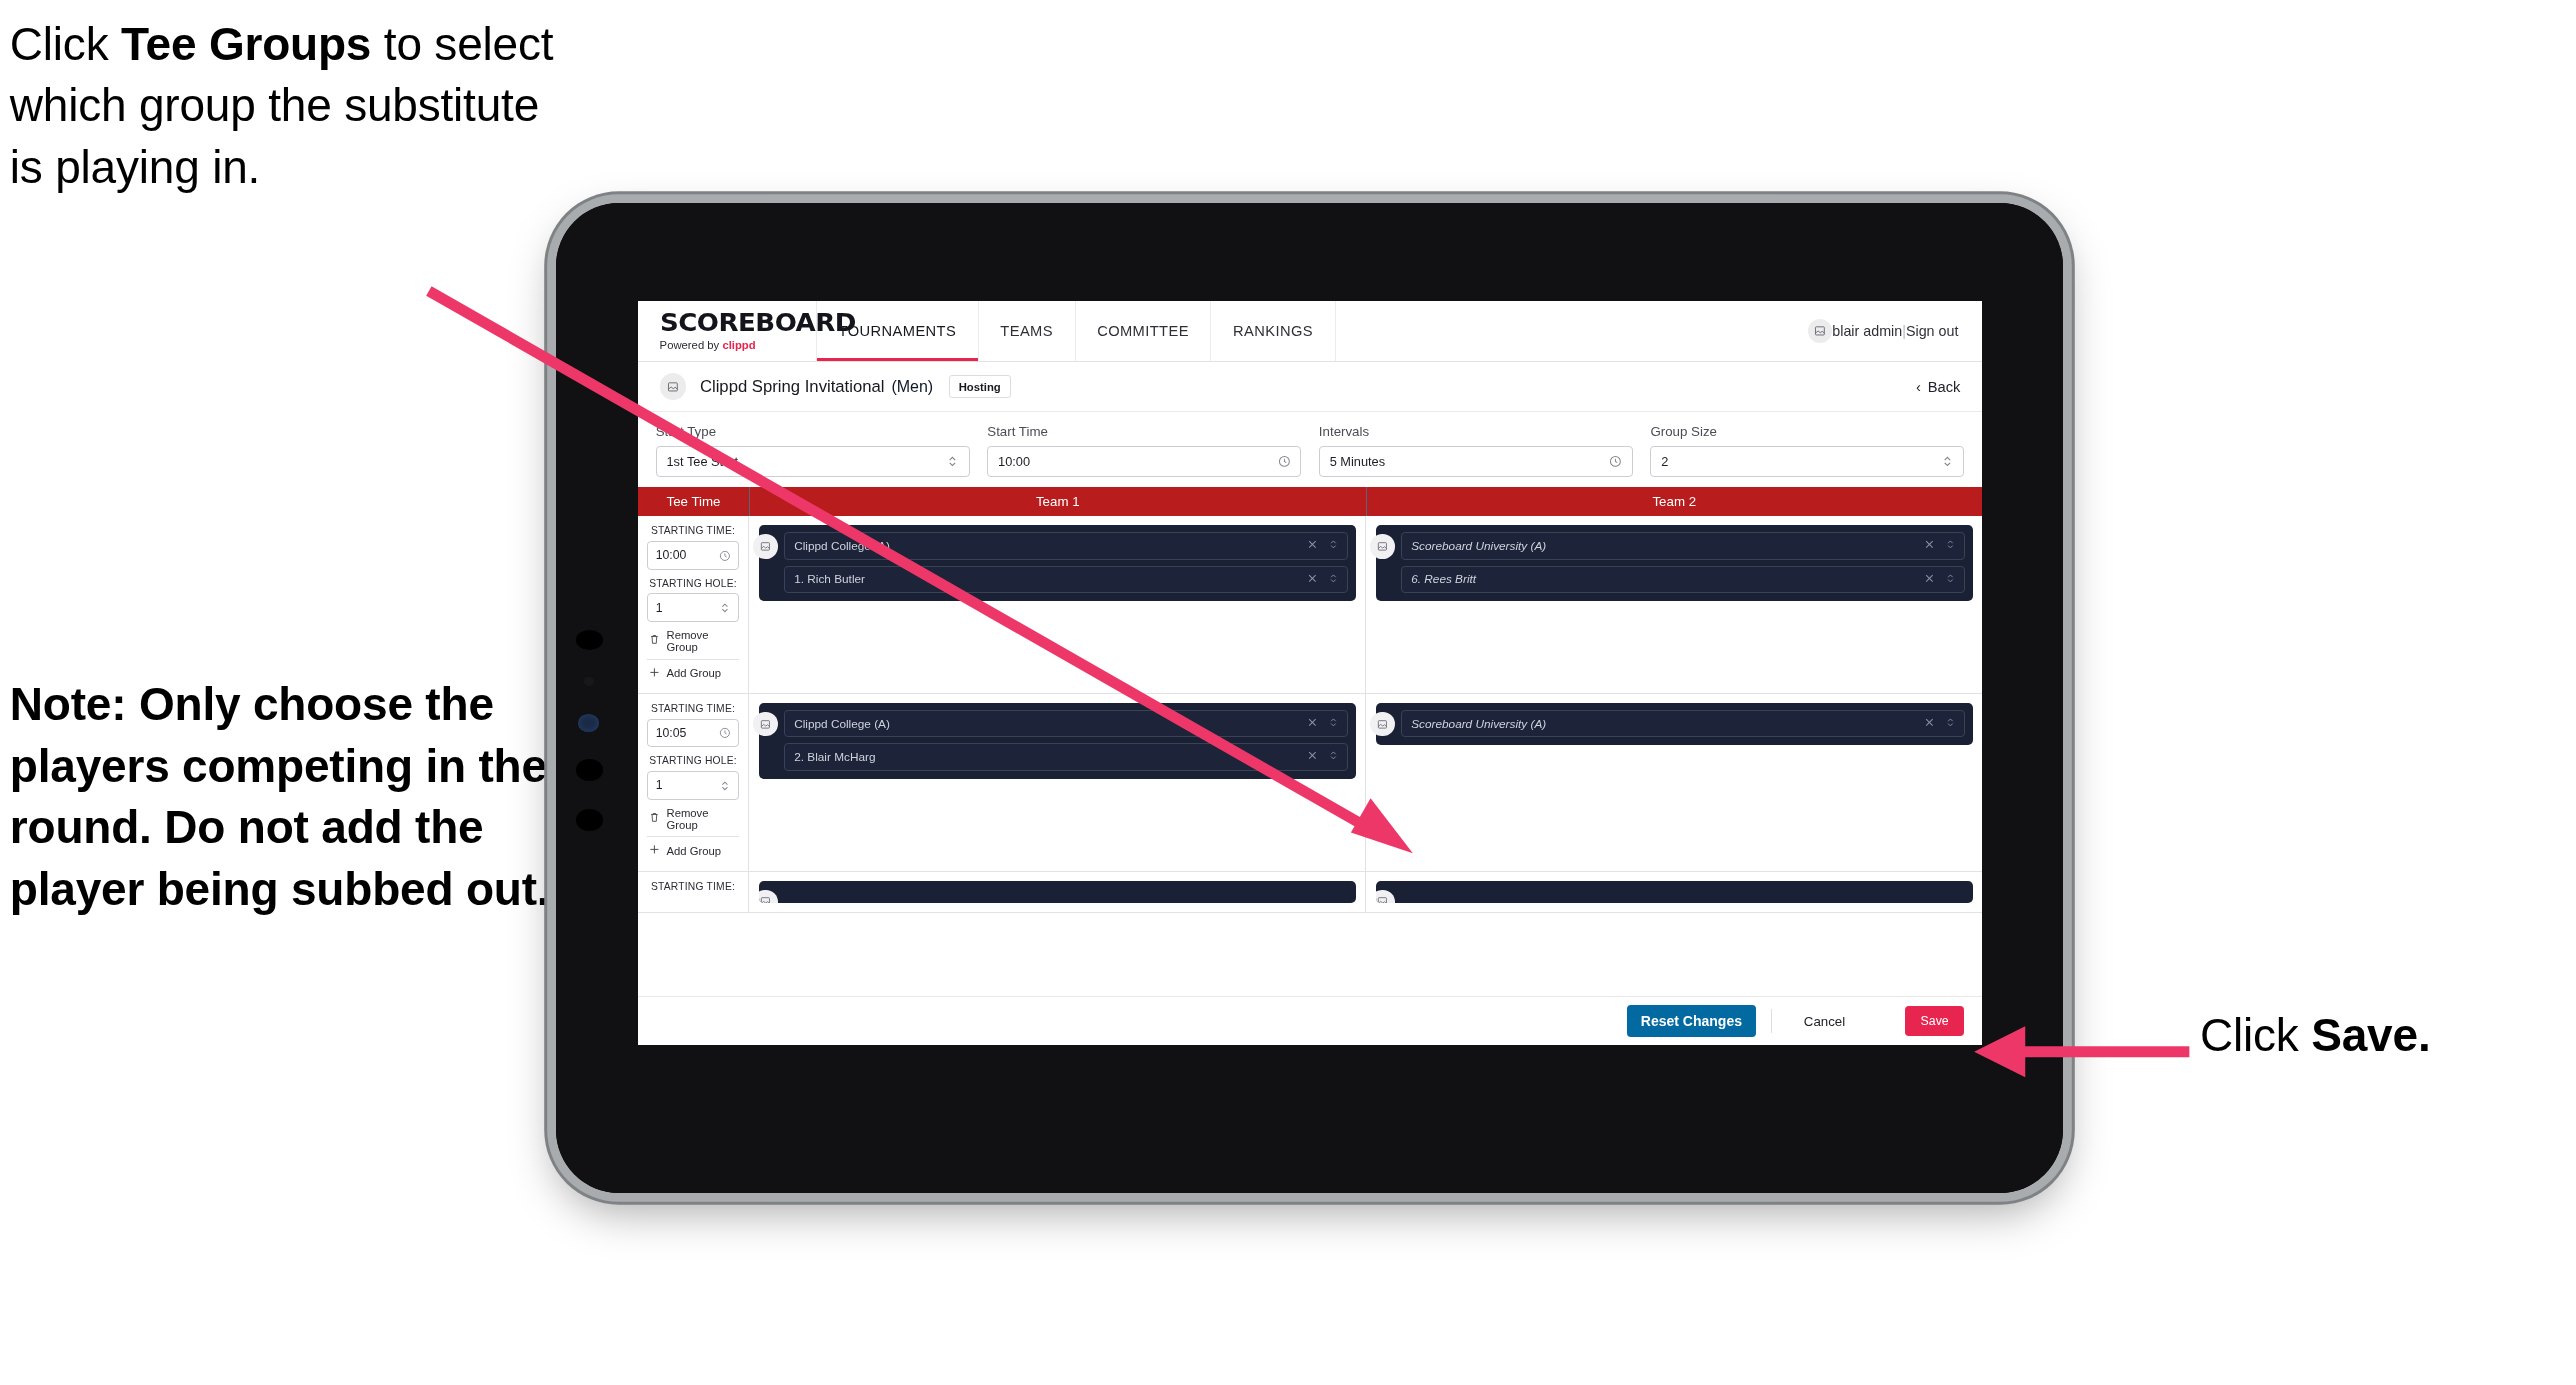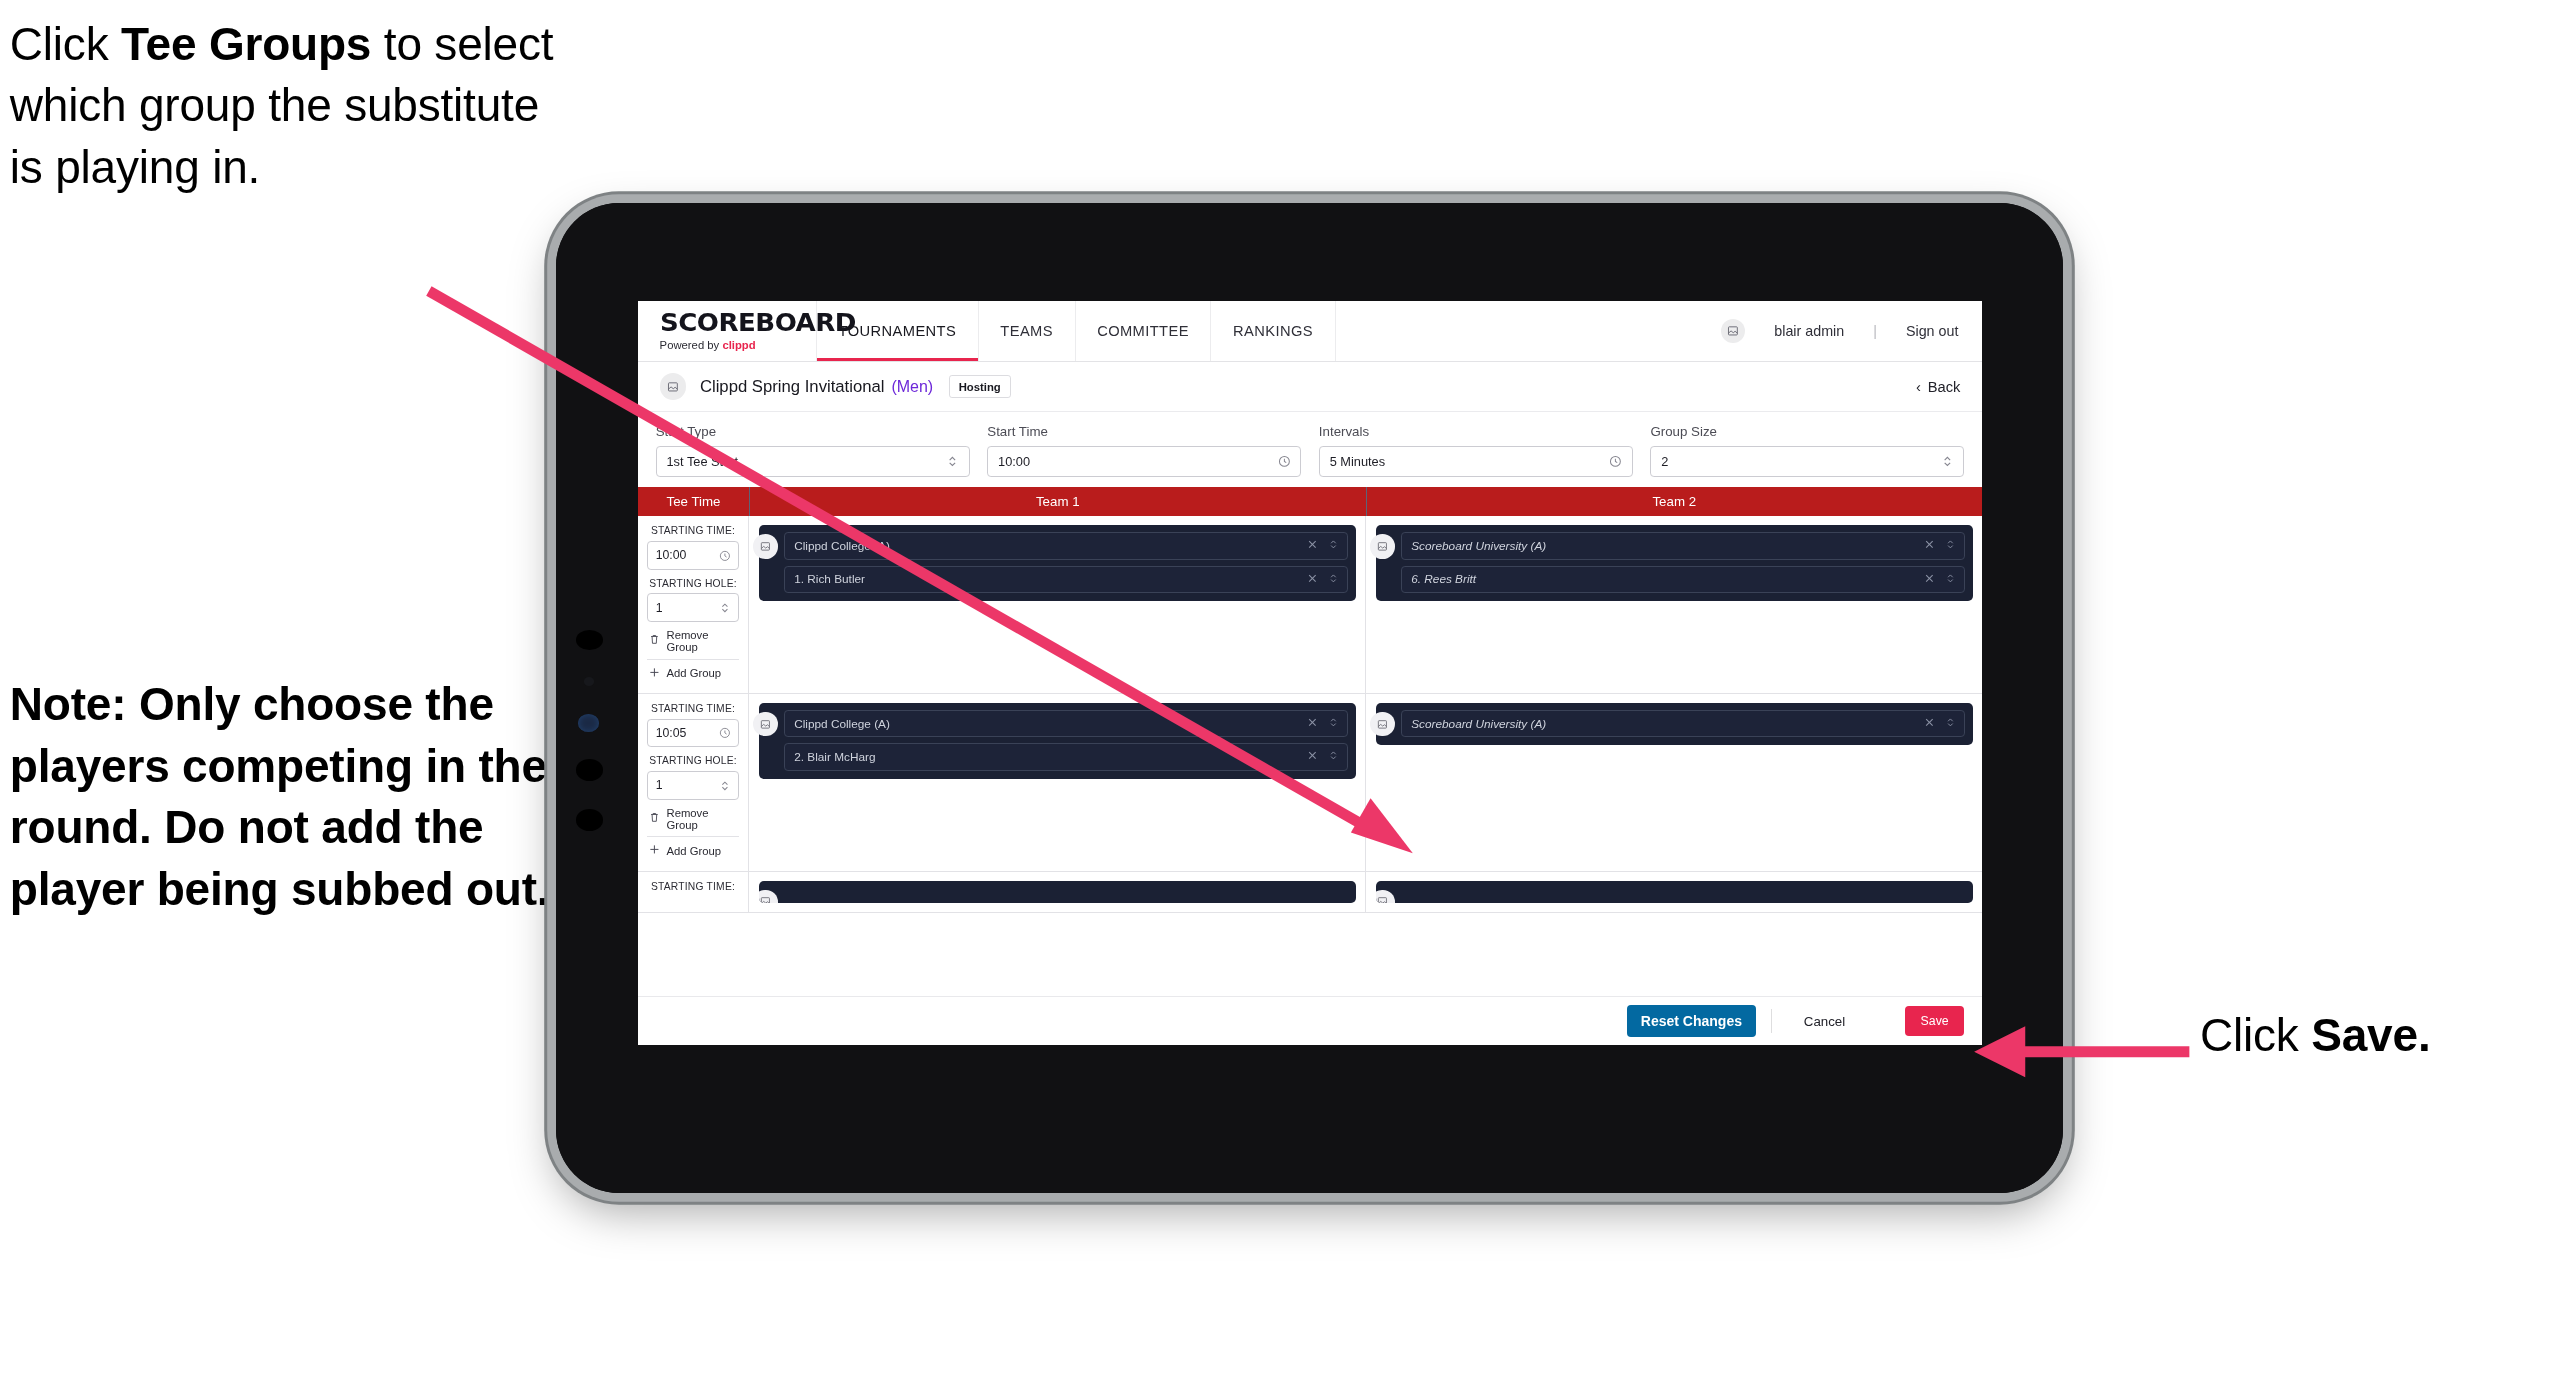--- a/index.html
+++ b/index.html
@@ -38,31 +38,31 @@
   
   .navbar{height:60px;background:#fff;border-bottom:1px solid #e3e3e6;display:flex;align-items:stretch;}
   .brand{width:179px;display:flex;flex-direction:column;justify-content:center;padding-left:21.6px;box-sizing:border-box;border-right:1px solid #ececee;}
   .brand-top{font-family:"DejaVu Sans", sans-serif;font-weight:700;font-size:24.6px;letter-spacing:-0.5px;color:#14141c;line-height:1;transform:scaleX(1.06);transform-origin:left;}
   .brand-sub{font-size:11.3px;color:#2b2b33;margin-top:3.9px;}
   .brand-sub i{font-style:normal;color:#e8254e;font-weight:700;}
   .navtabs{display:flex;align-items:stretch;}
   .navtab{display:flex;align-items:center;padding:0 21.6px;font-size:14.7px;color:#2f2f38;letter-spacing:0.4px;border-right:1px solid #ececee;position:relative;white-space:nowrap;}
   .navtab.active{color:#18181f;}
   .navtab.active:after{content:"";position:absolute;left:0;right:0;bottom:0;height:2.9px;background:#e8254e;}
-  .navright{margin-left:auto;display:flex;align-items:center;padding-right:23.6px;font-size:14.3px;color:#2f2f38;gap:29px;}
+  .navright{margin-left:auto;display:flex;align-items:center;padding-right:23.6px;font-size:14.3px;color:#2f2f38;gap:0;}
   .av{width:24.6px;height:24.6px;border-radius:50%;background:#ececed;display:flex;align-items:center;justify-content:center;}
   .av svg{width:11.8px;height:11.8px;}
   .divider-v{color:#b9b9bf;}
 
   
   .subhead{height:49px;display:flex;align-items:center;padding:0 21.6px;border-bottom:1px solid #ebebee;}
   .tbadge{width:26.5px;height:26.5px;border-radius:50%;background:#ececed;display:flex;align-items:center;justify-content:center;margin-right:13.8px;}
   .tbadge svg{width:11.8px;height:11.8px;}
   .t-title{font-size:16.7px;color:#18181f;}
-  .t-gender{font-size:16px;color:#6d28d9;margin-left:6.9px;}
+  .t-gender{font-size:16px;color:#0f172a;margin-left:6.9px;}
   .t-host{margin-left:15.7px;border:1px solid #dcdce0;border-radius:2.9px;padding:4.9px 8.8px;font-size:11.3px;font-weight:700;color:#18181f;}
   .back{margin-left:auto;font-size:14.7px;color:#22222a;display:flex;align-items:center;gap:6.9px;}
 
   
   .formrow{display:flex;padding:11.8px 17.7px 9.8px 17.7px;gap:17.7px;}
   .fgroup{flex:1;min-width:0;}
   .flabel{font-size:13.3px;color:#4c4c55;margin-bottom:6.9px;}
   .fctl{height:29.5px;border:1px solid #ccccd2;border-radius:3.9px;background:#fff;display:flex;align-items:center;padding:0 9.8px;font-size:12.8px;color:#1e1e26;}
   .fctl .val{flex:1;}
   .fctl .ic{color:#85858f;display:flex;align-items:center;}

